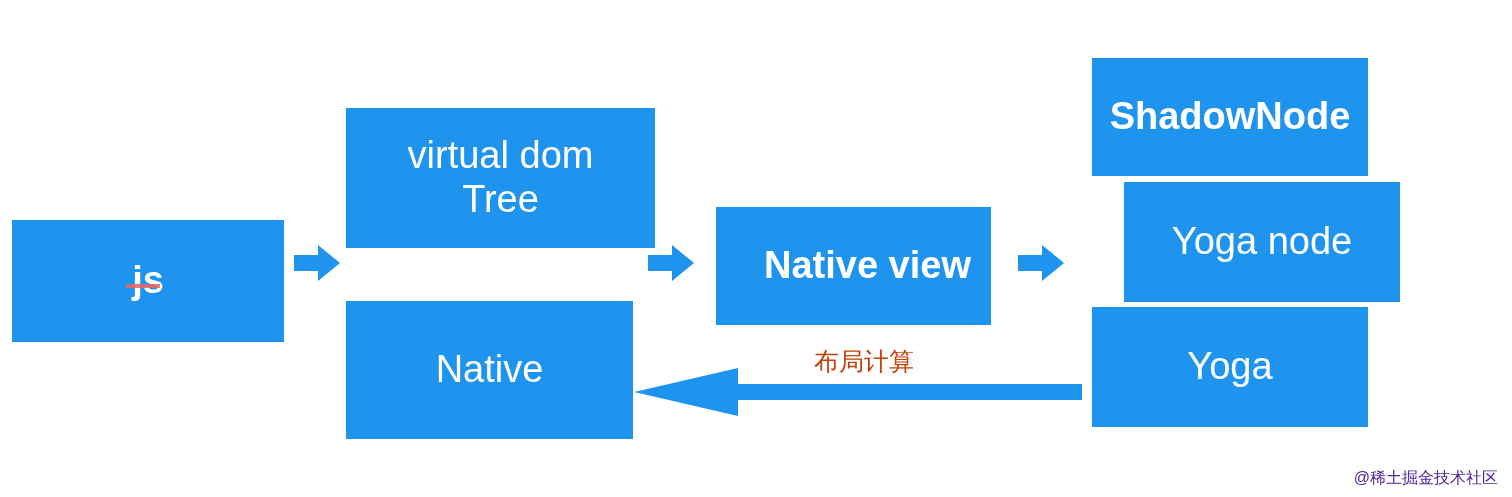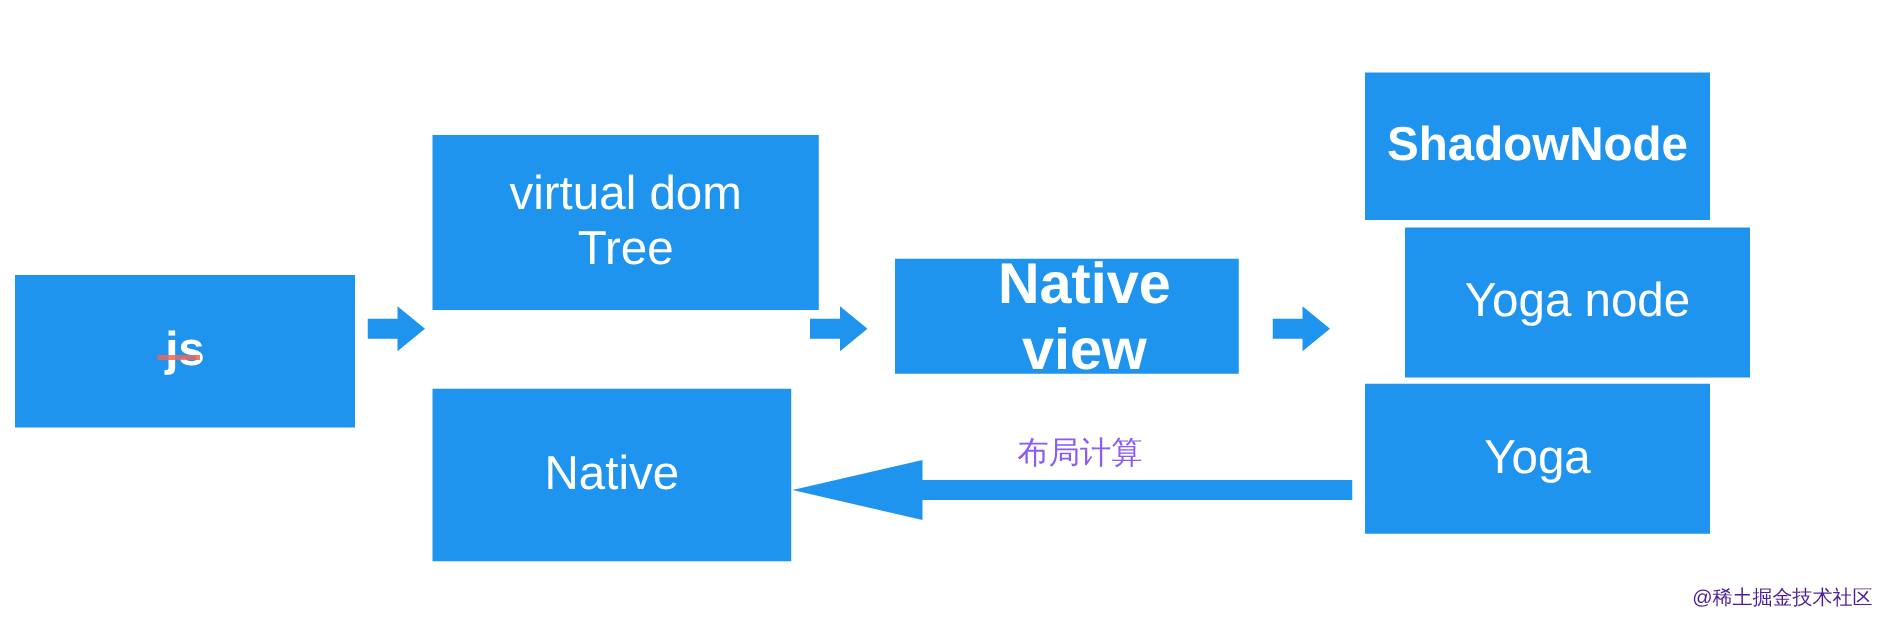--- a/index.html
+++ b/index.html
@@ -37,25 +37,25 @@
   #box-js {
     left: 12px; top: 220px; width: 272px; height: 122px;
     font-size: 38px; font-weight: 700;
   }
   #box-virtual-dom-tree {
     left: 346px; top: 108px; width: 309px; height: 140px;
     font-size: 38px; font-weight: 400;
   }
   #box-native {
     left: 346px; top: 301px; width: 287px; height: 138px;
-    font-size: 38px; font-weight: 400; margin-top: 10px;
+    font-size: 38px; font-weight: 400;
   }
   #box-native-view {
-    left: 716px; top: 207px; width: 275px; height: 92px;
-    font-size: 46px; font-weight: 700; padding-left: 28px;
+    left: 716px; top: 207px; width: 275px; height: 118px;
+    font-size: 38px; font-weight: 700; padding-left: 28px;
   }
   #box-shadownode {
     left: 1092px; top: 58px; width: 276px; height: 118px;
     font-size: 38px; font-weight: 700;
   }
   #box-yoga-node {
     left: 1124px; top: 182px; width: 276px; height: 120px;
     font-size: 38px; font-weight: 400;
   }
   #box-yoga {
@@ -80,21 +80,21 @@
     top: 366px;
     width: 448px;
     height: 52px;
   }
 
   #label-layout-calc {
     position: absolute;
     left: 798px;
     top: 345px;
     width: 132px;
-    color: #8b5cf6;
+    color: #c2410c;
     font-size: 25px;
     text-align: center;
     white-space: nowrap;
   }
 
   #watermark {
     position: absolute;
     right: 14px;
     bottom: 8px;
     color: #4c1d95;

